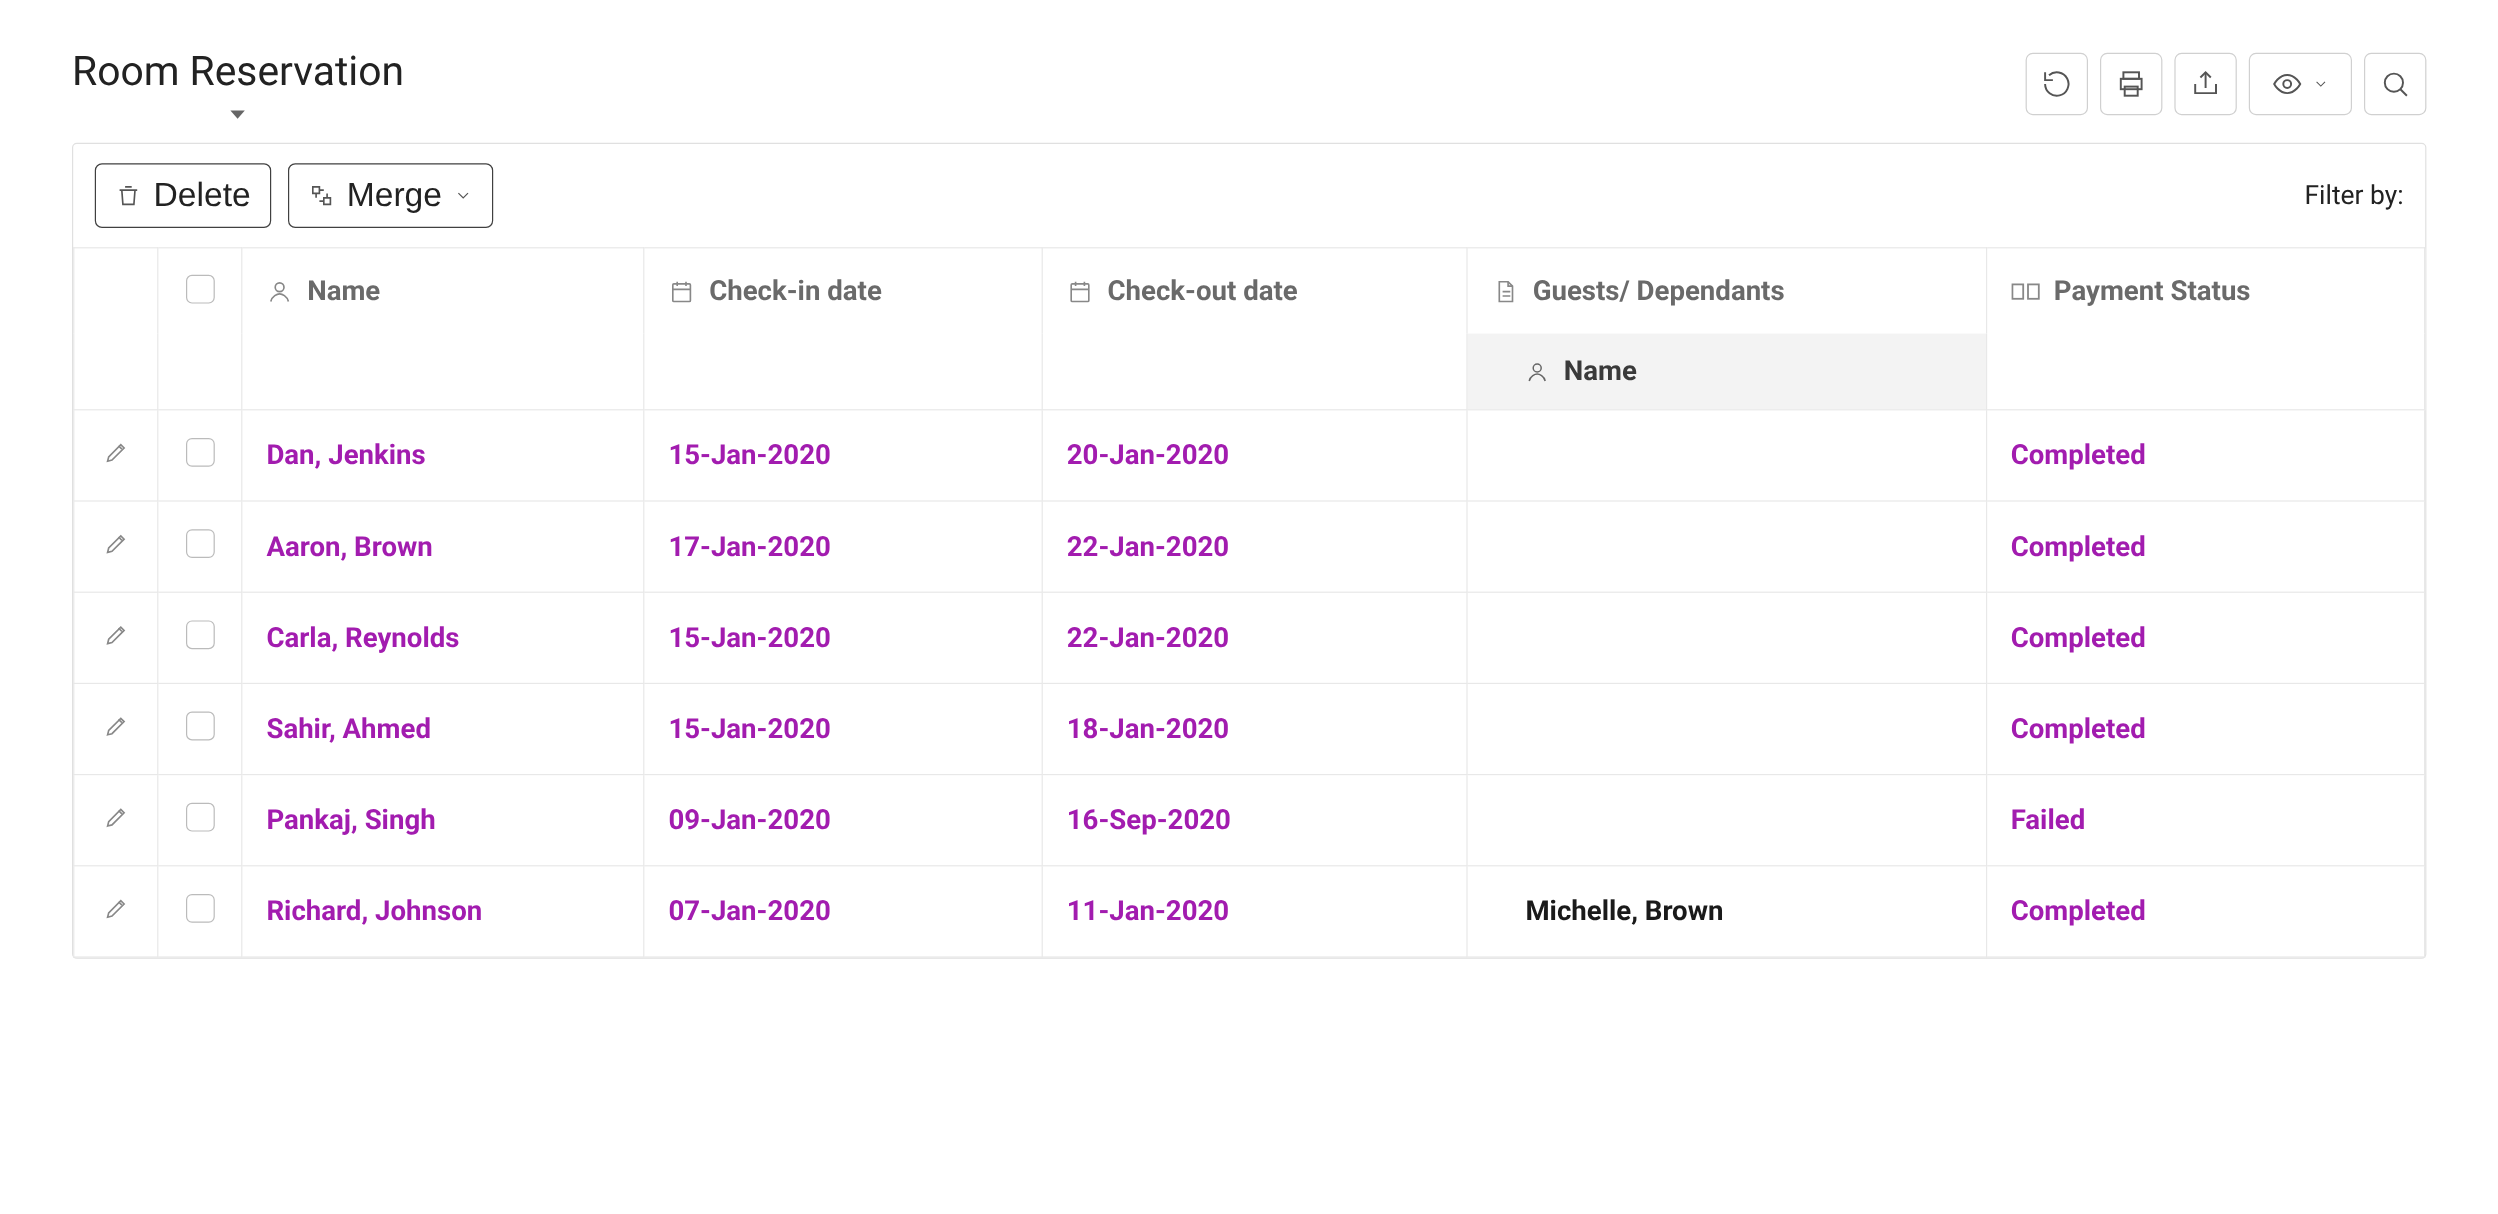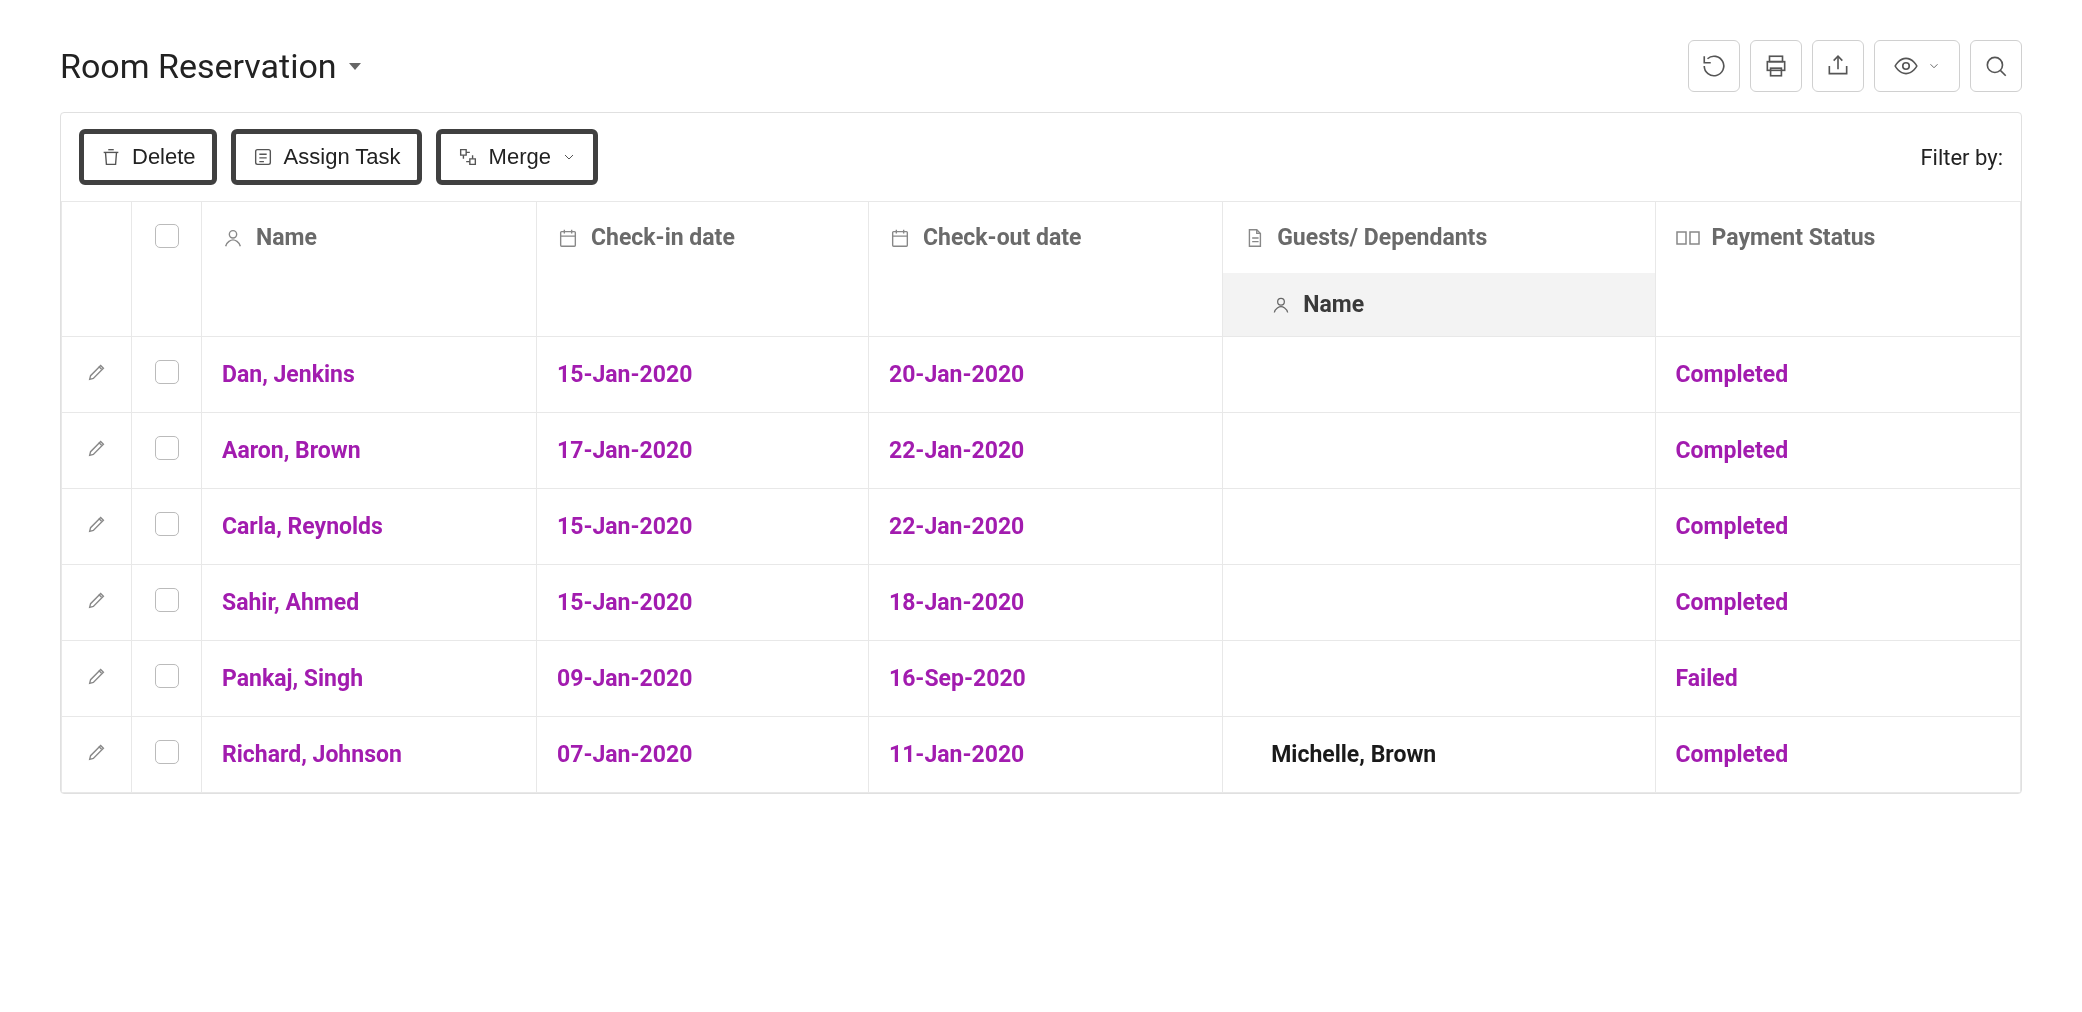--- a/index.html
+++ b/index.html
@@ -13,20 +13,21 @@
   display: flex;
   justify-content: space-between;
   align-items: center;
   margin-bottom: 20px;
 }
 .page-title-wrap {
   display: flex;
   align-items: center;
   gap: 12px;
   cursor: pointer;
+  flex-direction: column;
 }
 .page-title {
   font-size: 34px;
   font-weight: 400;
   color: #222;
 }
 .caret-down {
   width: 0; height: 0;
   border-left: 6px solid transparent;
   border-right: 6px solid transparent;
@@ -66,24 +67,24 @@
 }
 .toolbar-left {
   display: flex;
   gap: 14px;
 }
 .btn {
   display: flex;
   align-items: center;
   gap: 10px;
   padding: 10px 16px;
-  border: 5px solid #404040;
+  border: 1px solid #404040;
   border-radius: 6px;
   background: #fff;
-  font-size: 22px;
+  font-size: 28px;
   color: #222;
   cursor: pointer;
 }
 .btn svg { stroke: #555; fill: none; stroke-width: 1.5; }
 .toolbar-right {
   display: flex;
   align-items: center;
   gap: 16px;
 }
 .filter-label { font-size: 22px; color: #222; margin-left: 32px; }
@@ -207,27 +208,20 @@
       <button class="btn">
         <svg width="22" height="22" viewBox="0 0 24 24">
             <path d="M4 7h16"></path>
             <path d="M9 4h6"></path>
             <path d="M6 7l1 13h10l1-13"></path>
           </svg>
         <span>Delete</span>
       </button>
       <button class="btn">
         <svg width="22" height="22" viewBox="0 0 24 24">
-            <rect x="4" y="4" width="16" height="16" rx="2"></rect>
-            <path d="M8 9h8M8 13h8M8 17h5"></path>
-          </svg>
-        <span>Assign Task</span>
-      </button>
-      <button class="btn">
-        <svg width="22" height="22" viewBox="0 0 24 24">
             <path d="M4 4h6v6H4zM14 14h6v6h-6z"></path>
             <path d="M10 7h4M7 10v4M17 14v-4M14 17h-4"></path>
           </svg>
         <span>Merge</span>
         <svg width="16" height="16" viewBox="0 0 24 24">
             <path d="M6 9l6 6 6-6"></path>
           </svg>
       </button>
     </div>
     <div class="toolbar-right">

